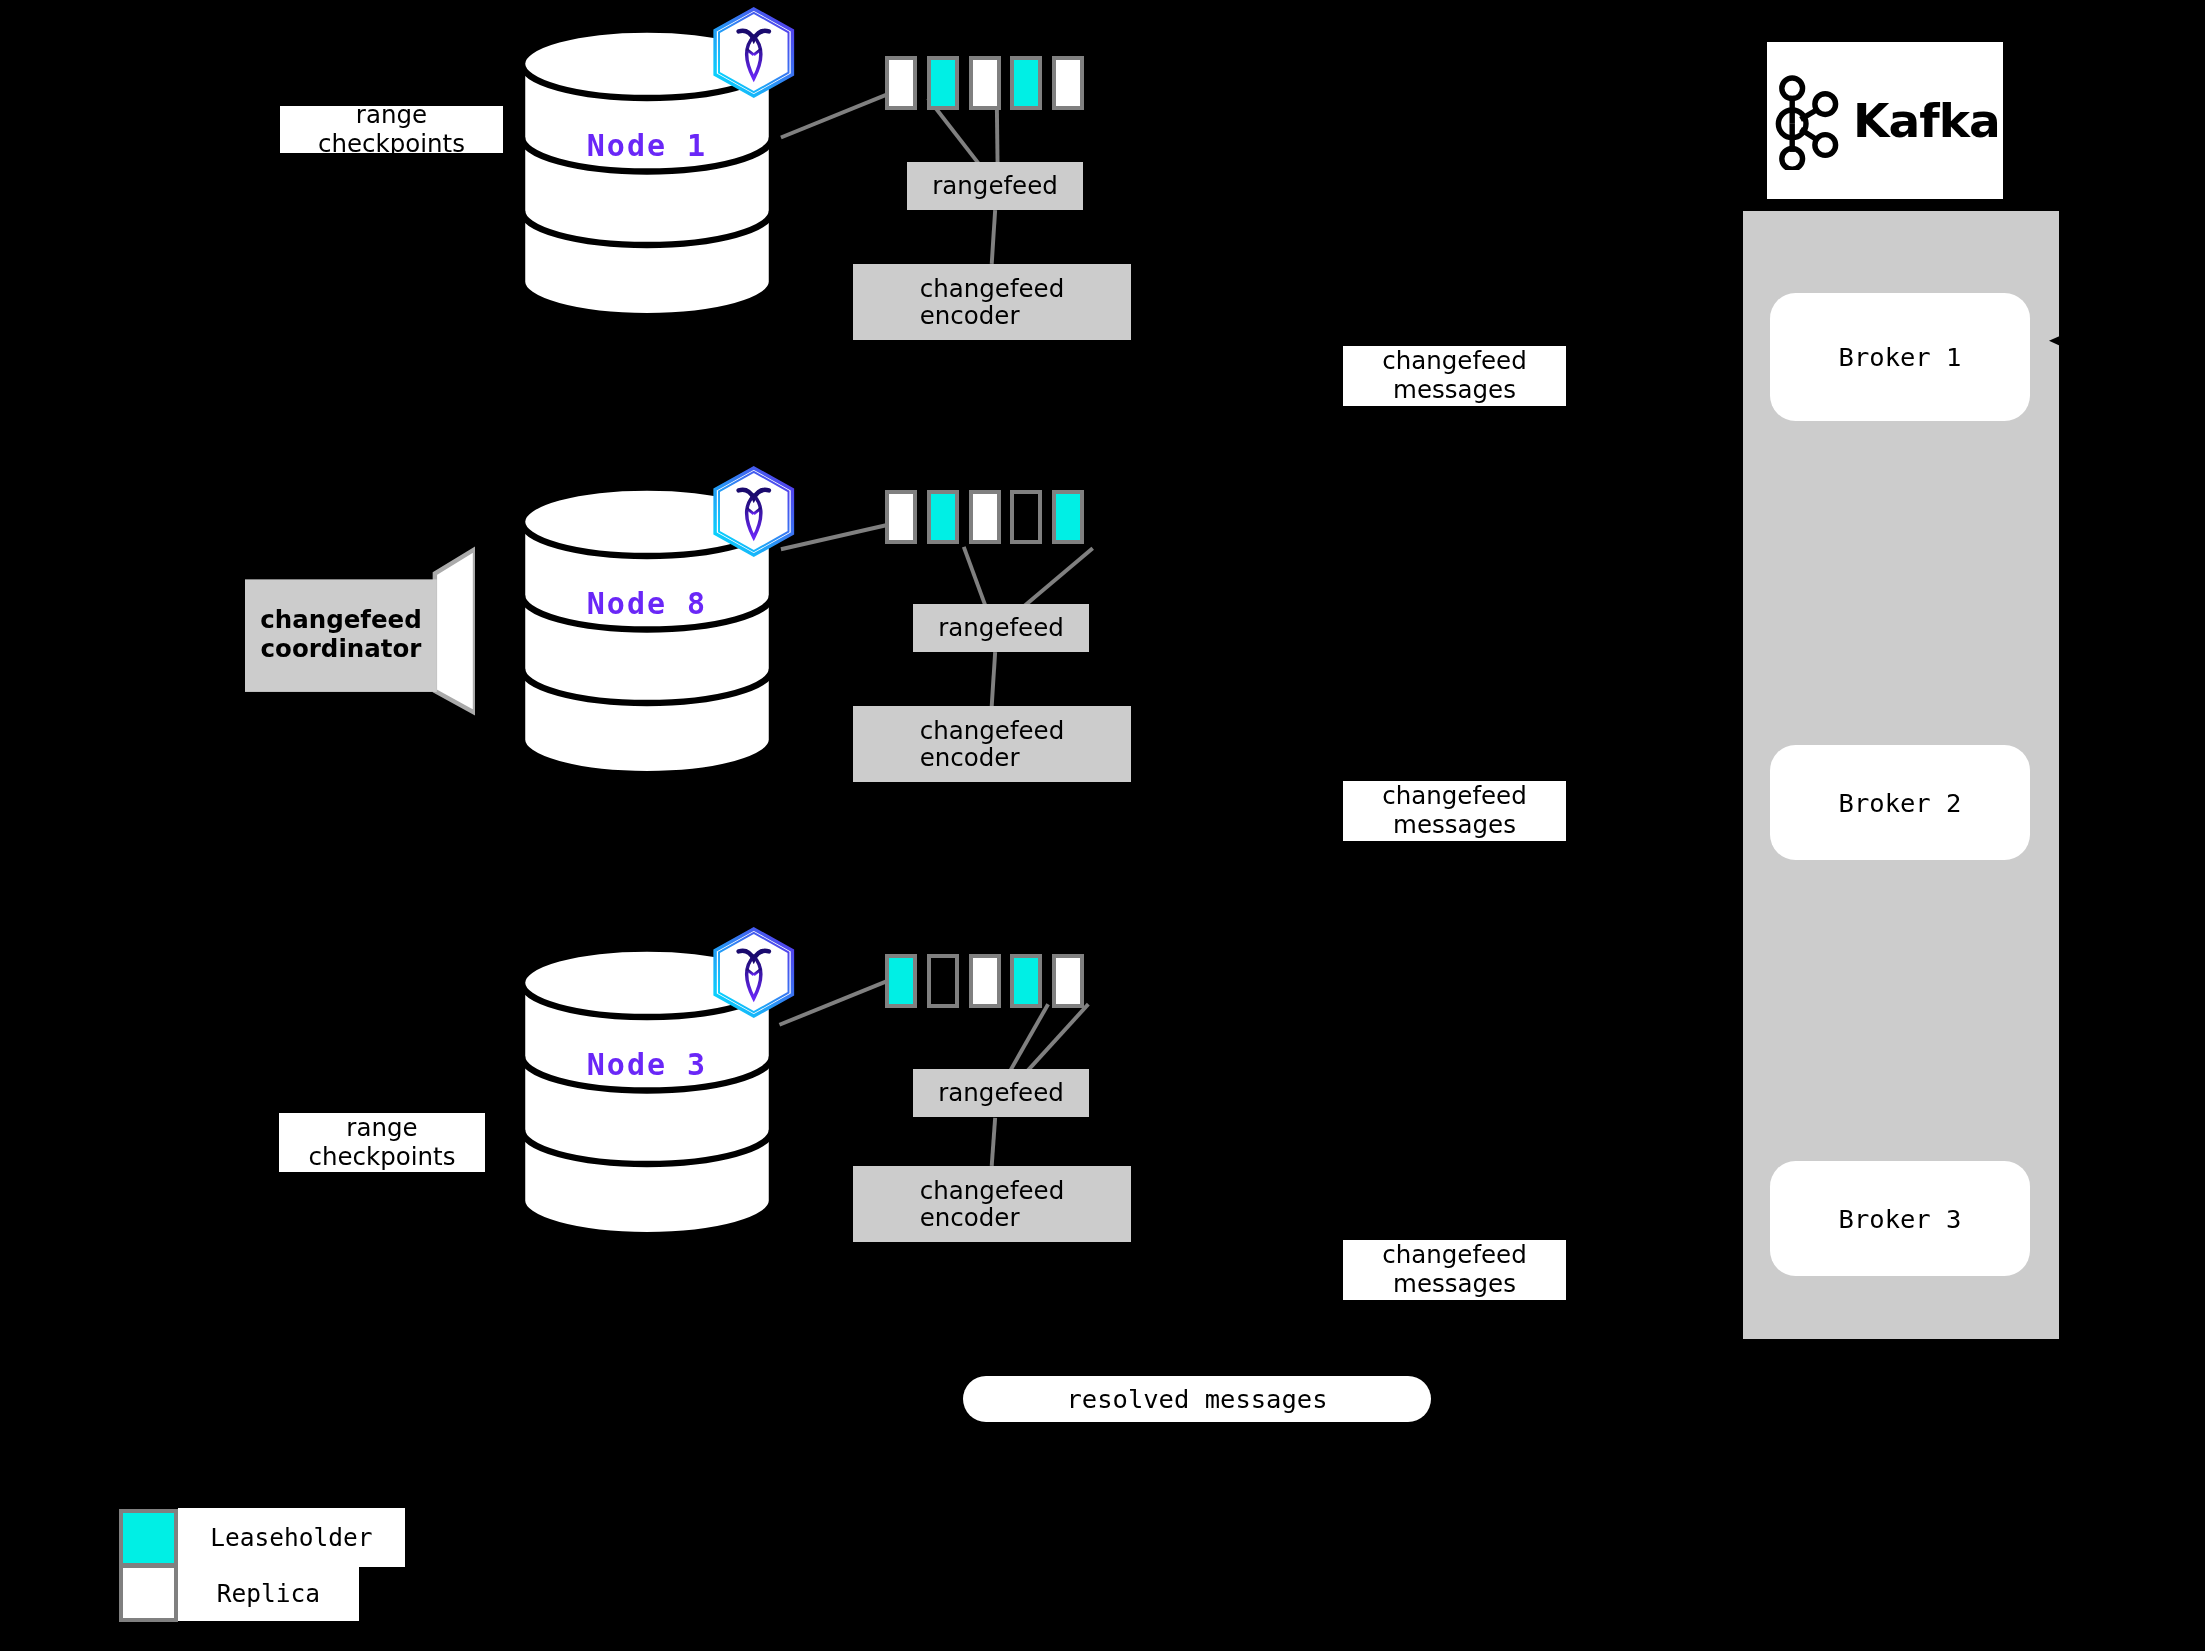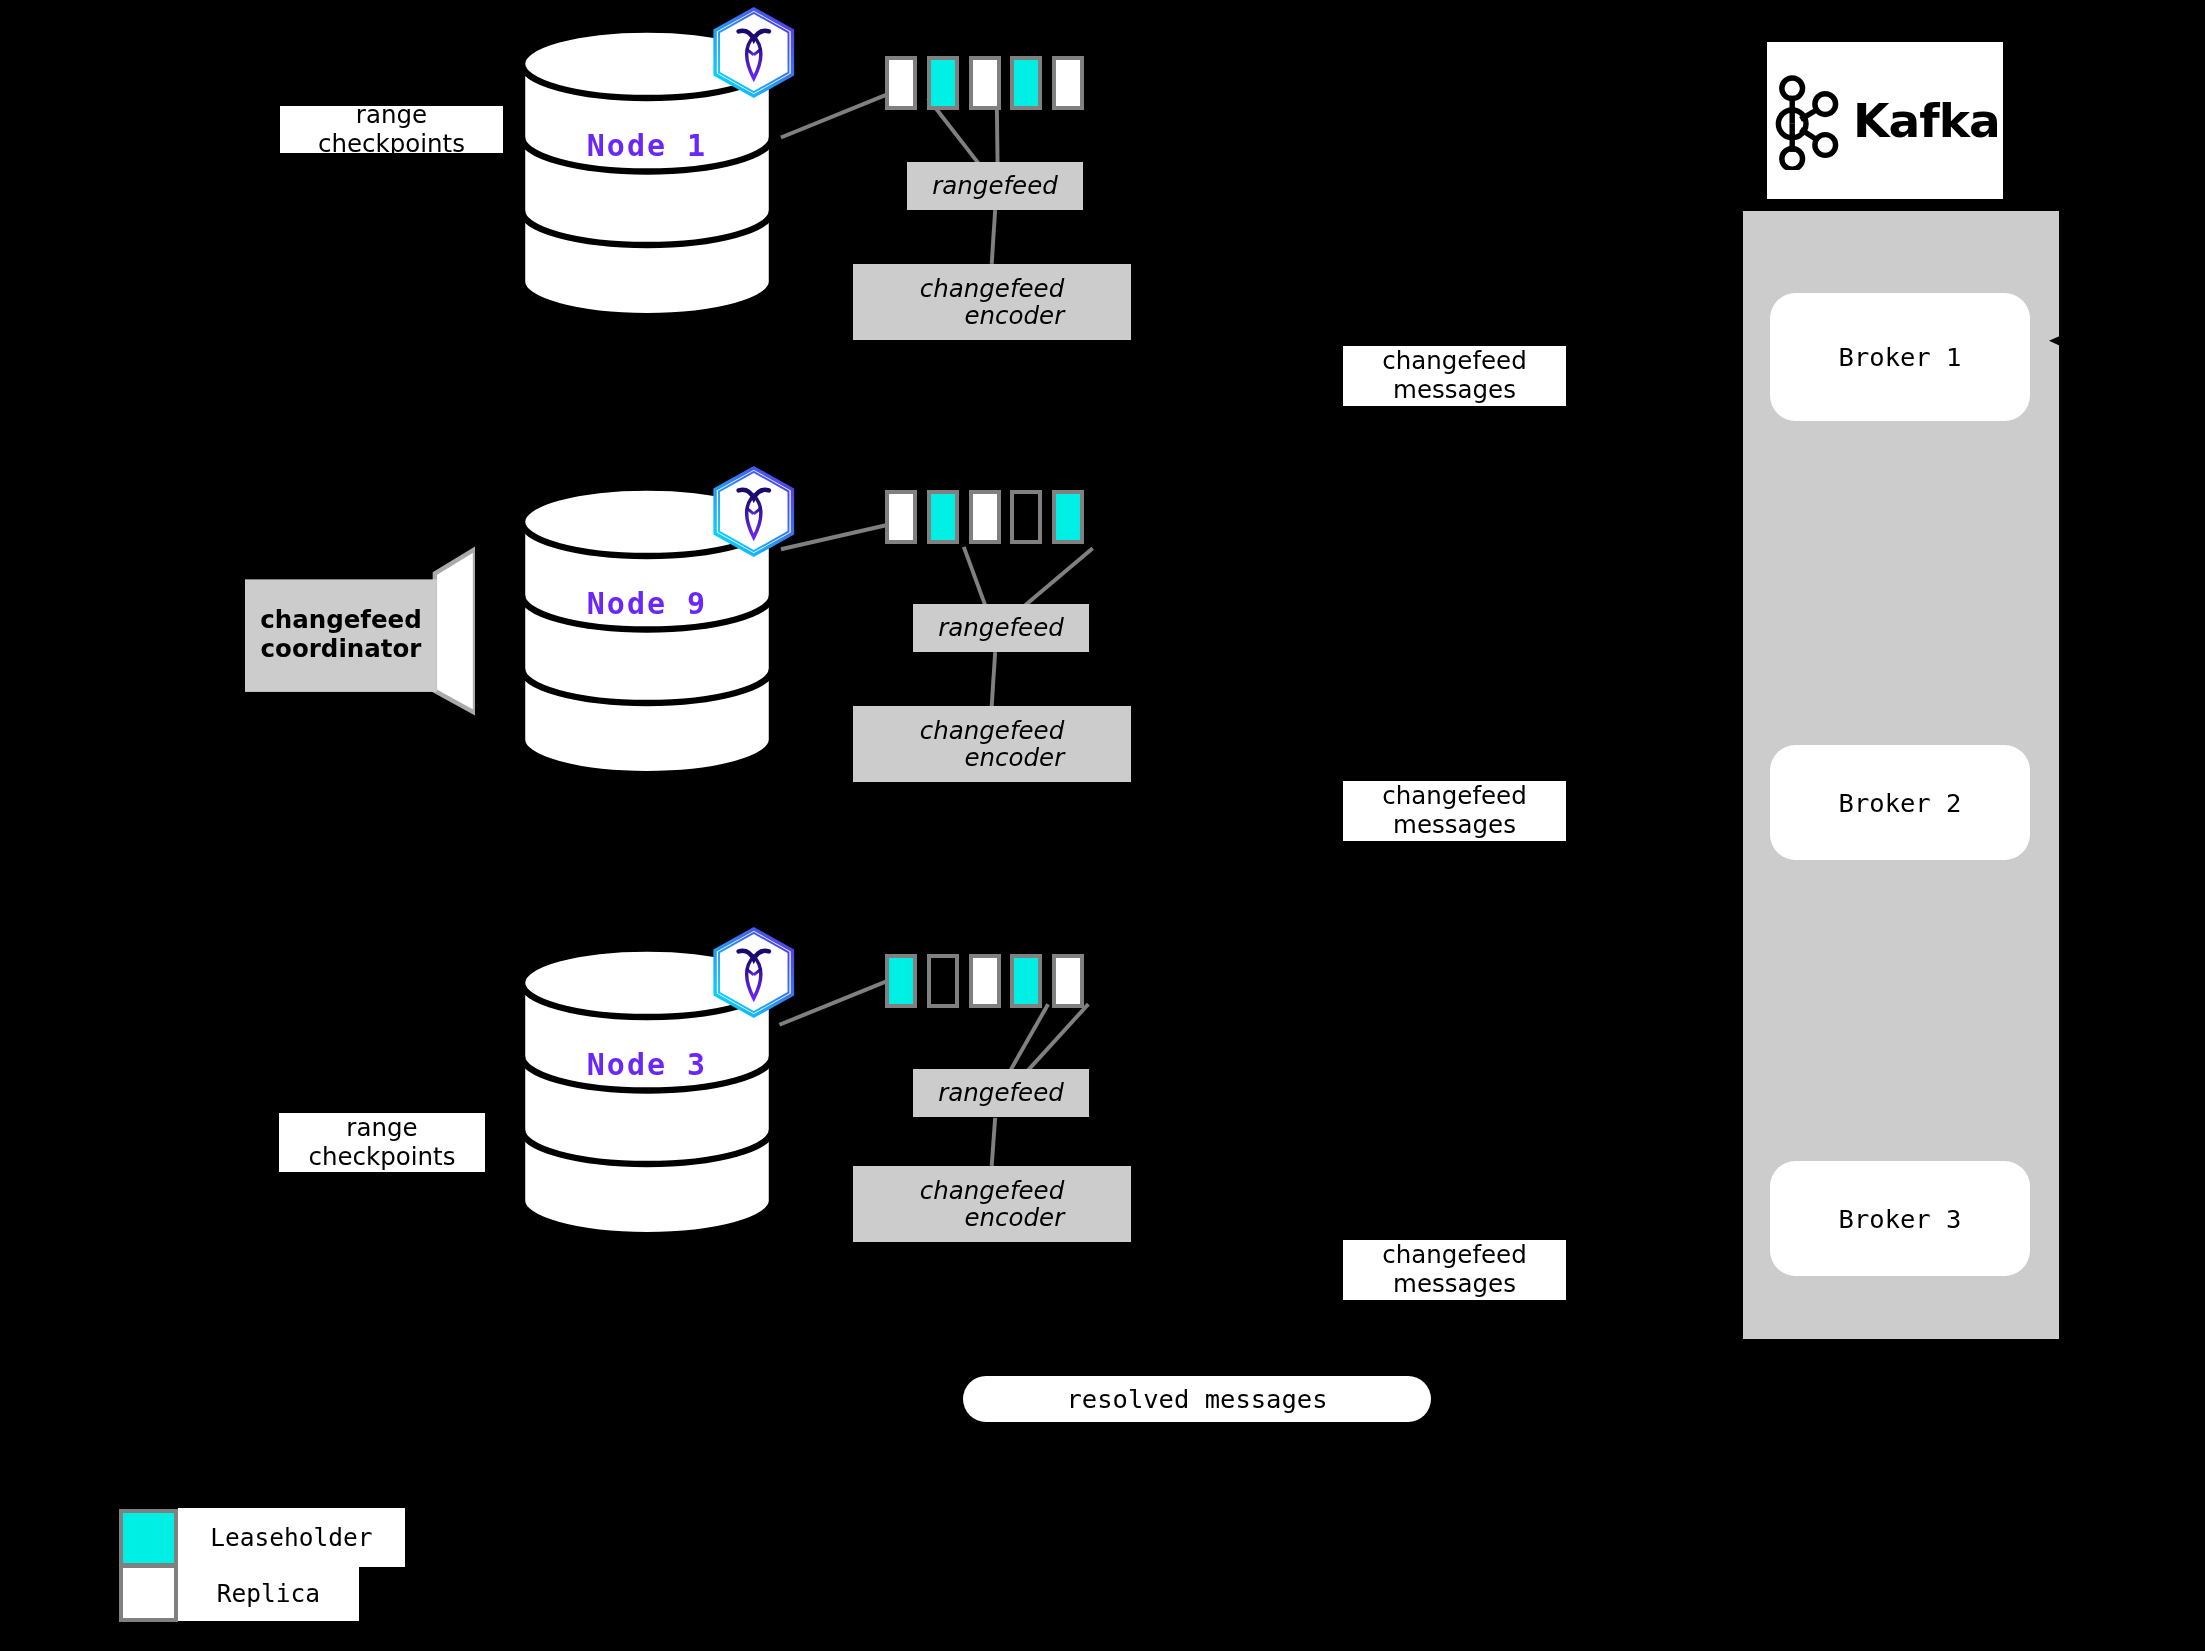--- a/index.html
+++ b/index.html
@@ -55,26 +55,25 @@
   .range-box.empty       { background: transparent; }
 
   
   .gbox {
     position: absolute;
     background: #CCCCCC;
     color: #000000;
     display: flex;
     align-items: center;
     justify-content: center;
-    text-align: right;
+    text-align: left;
     font-family: "DejaVu Sans", sans-serif;
     font-size: 24.5px;
     line-height: 1.12;
     white-space: pre-line;
-    font-style: italic;
   }
 
   
   .wbox {
     position: absolute;
     background: #FFFFFF;
     color: #000000;
     display: flex;
     align-items: center;
     justify-content: center;
@@ -261,21 +260,21 @@
     <svg viewBox="0 0 530 600" xmlns="http://www.w3.org/2000/svg">
       <g fill="#FFFFFF" stroke="#000000" stroke-width="13">
         <path d="M10 75 L10 520 A255 70 0 0 0 520 520 L520 75 Z"></path>
         <ellipse cx="265" cy="75" rx="255" ry="70"></ellipse>
       </g>
       <g fill="none" stroke="#000000" stroke-width="13">
         <path d="M10 225 A255 70 0 0 0 520 225"></path>
         <path d="M10 375 A255 70 0 0 0 520 375"></path>
       </g>
     </svg>
-    <div class="cyl-label">Node 9</div>
+    <div class="cyl-label">Node 8</div>
   </div>
   <div class="crdb-badge" style="left:711px; top:465px;">
     <svg viewBox="0 0 175 190" xmlns="http://www.w3.org/2000/svg">
       <defs>
         <linearGradient id="hexg2" x1="0" y1="1" x2="1" y2="0">
           <stop offset="0" stop-color="#00E5FF"></stop>
             <stop offset="1" stop-color="#5B2EEA"></stop>
         </linearGradient>
         <linearGradient id="bodyg2" x1="0" y1="0" x2="0" y2="1">
           <stop offset="0" stop-color="#1A0A6E"></stop>

